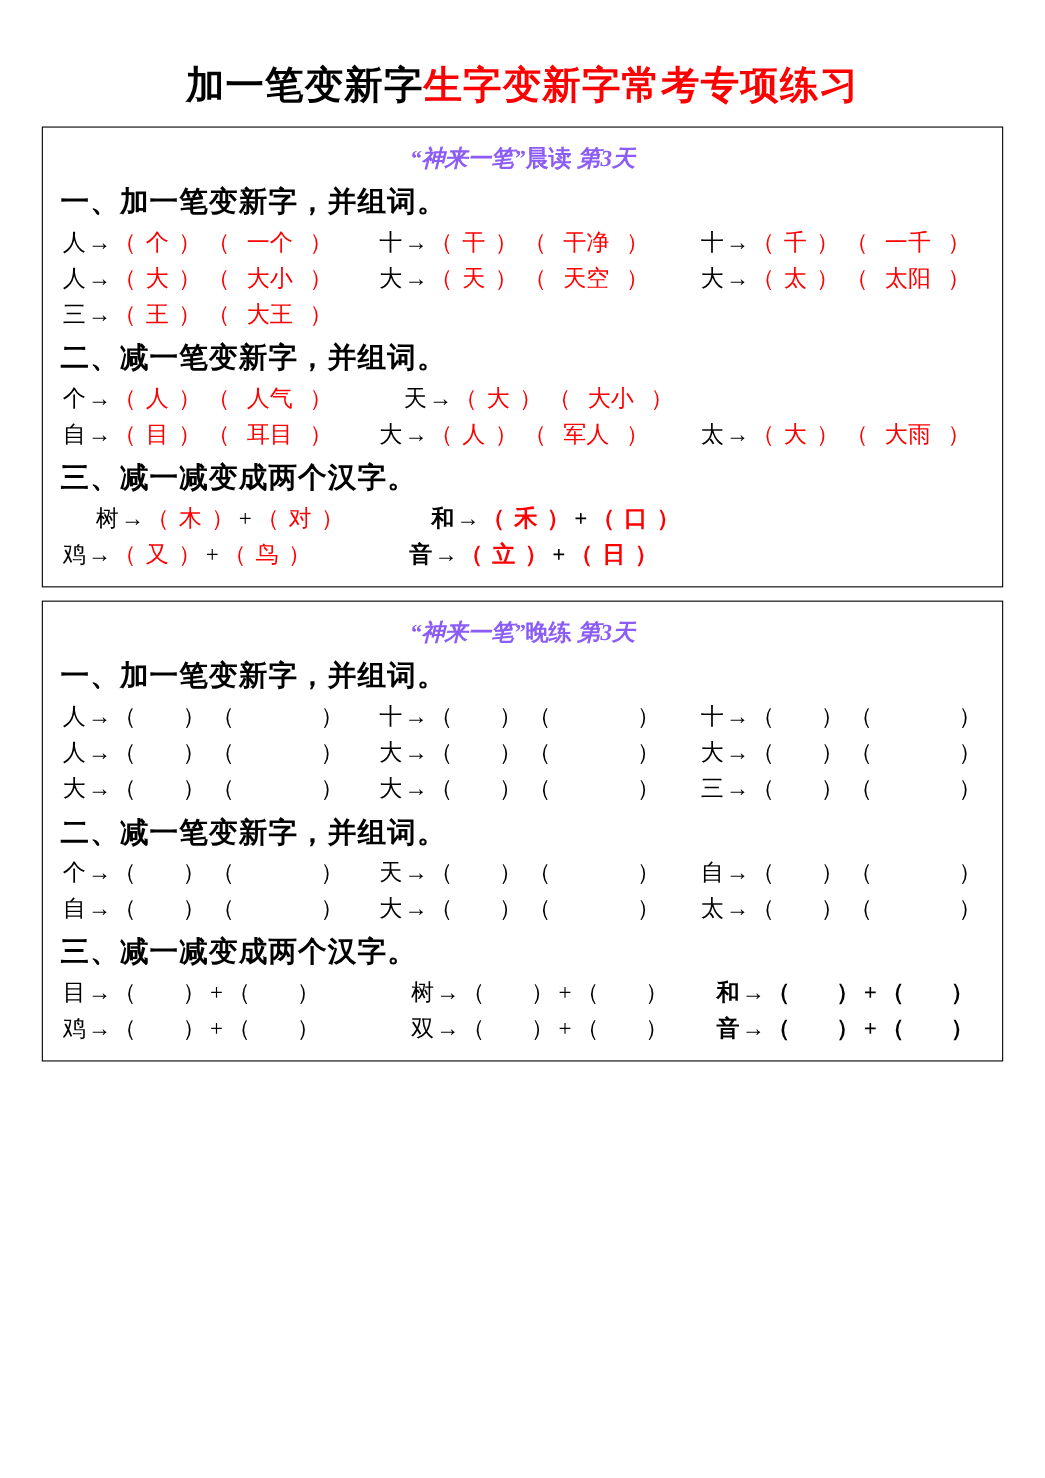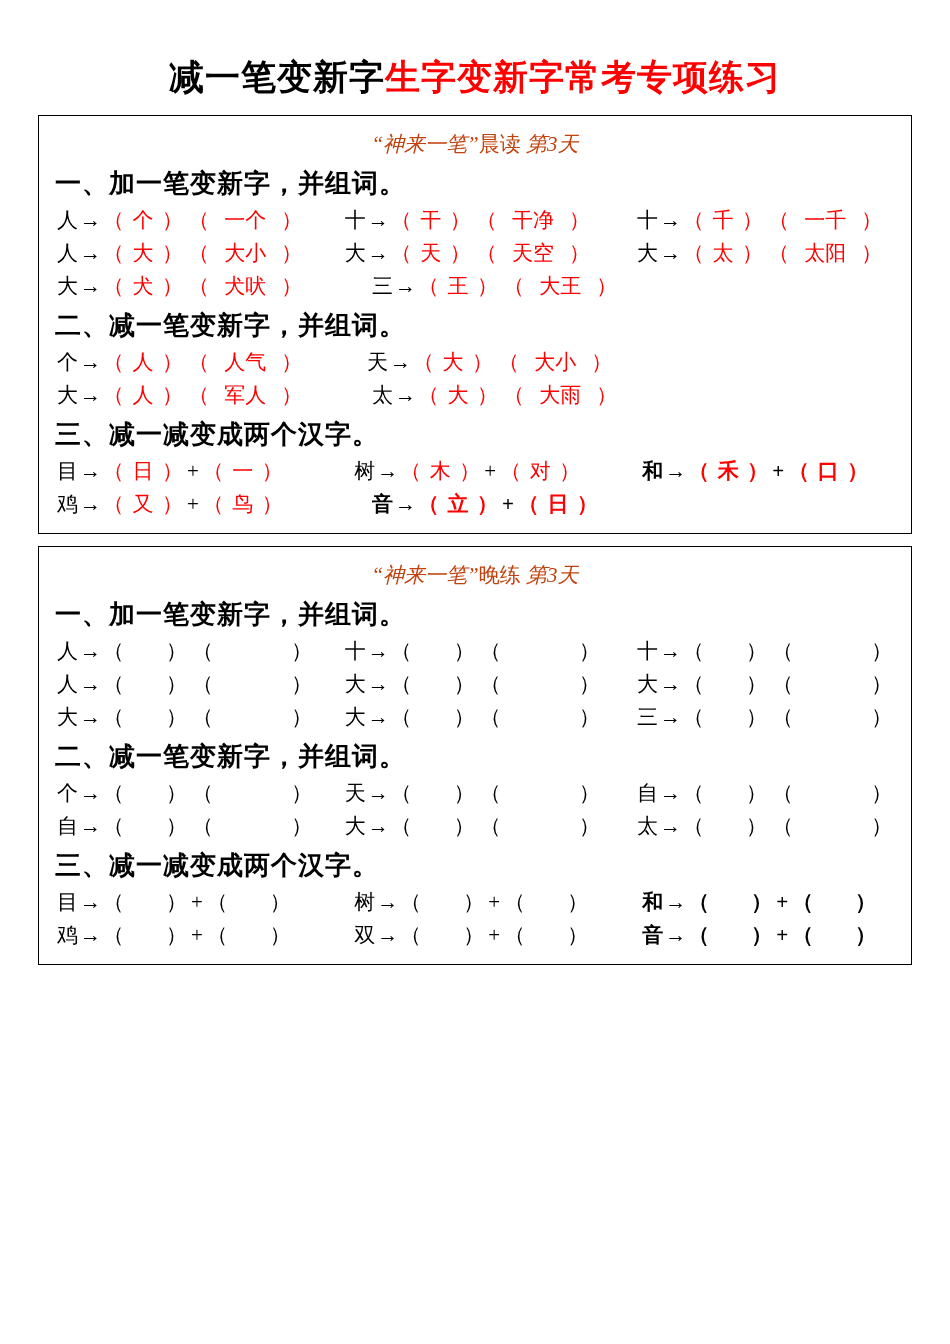--- a/index.html
+++ b/index.html
@@ -35,22 +35,22 @@
   .doc-title .red { color: #ff0000; }
 
   .box {
     border: 1.5px solid #000;
     margin: 0 38px 12px 38px;
     box-sizing: border-box;
     padding: 8px 0 10px 0;
   }
   .section-head {
     text-align: center;
-    color: #c2410c;
-    font-weight: normal;
+    color: #8b5cf6;
+    font-weight: bold;
     font-size: 21px;
     margin: 6px 0 6px 0;
     font-family: "Liberation Serif", serif;
   }
   .section-head .ital {
     font-style: italic;
   }
   .q-head {
     font-size: 26px;
     font-weight: bold;
@@ -69,21 +69,21 @@
     font-size: 21px;
   }
   .cell {
     white-space: nowrap;
   }
   .cell.c1 { width: 310px; }
   .cell.c2 { width: 315px; }
   .cell.c3 { width: 280px; }
 
   .cell.w1 { width: 315px; }
-  .cell.w2 { width: 305px; }
+  .cell.w2 { width: 305px; margin-left: 30px; }
   .cell.w3 { width: 270px; font-weight: bold; }
 
   .src { color: #000; }
   .arrow { color: #000; padding: 0 2px; }
   .plus { color: #000; padding: 0 4px; }
   .ans {
     color: #ff0000;
   }
   .paren { color: #ff0000; }
   .paren-blank { color: #000000; }
@@ -106,58 +106,57 @@
   .grp {
     display: inline-block;
   }
 </style>
 </head>
 <body>
 
 <div class="page">
 
   <div class="doc-title">
-    <span>减一笔变新字</span><span class="red">生字变新字常考专项练习</span>
+    <span>加一笔变新字</span><span class="red">生字变新字常考专项练习</span>
   </div>
 
   <div id="sections-root">
       <div class="box">
         <div class="section-head"><span class="ital">“神来一笔”</span><span>晨读</span> <span class="ital">第3天</span></div>
         <div class="q-head">一、加一笔变新字，并组词。</div>
         <div class="rows">
           <div class="row">
             <div class="cell c1"><span class="src">人</span><span class="arrow">→</span><span class="grp"><span class="paren">（</span><span class="ans ans-inner">个</span><span class="paren">）</span></span>&nbsp;<span class="grp"><span class="paren">（</span><span class="ans ans-inner wide">一个</span><span class="paren">）</span></span></div>
             <div class="cell c2"><span class="src">十</span><span class="arrow">→</span><span class="grp"><span class="paren">（</span><span class="ans ans-inner">干</span><span class="paren">）</span></span>&nbsp;<span class="grp"><span class="paren">（</span><span class="ans ans-inner wide">干净</span><span class="paren">）</span></span></div>
             <div class="cell c3"><span class="src">十</span><span class="arrow">→</span><span class="grp"><span class="paren">（</span><span class="ans ans-inner">千</span><span class="paren">）</span></span>&nbsp;<span class="grp"><span class="paren">（</span><span class="ans ans-inner wide">一千</span><span class="paren">）</span></span></div>
           </div>
           <div class="row">
             <div class="cell c1"><span class="src">人</span><span class="arrow">→</span><span class="grp"><span class="paren">（</span><span class="ans ans-inner">大</span><span class="paren">）</span></span>&nbsp;<span class="grp"><span class="paren">（</span><span class="ans ans-inner wide">大小</span><span class="paren">）</span></span></div>
             <div class="cell c2"><span class="src">大</span><span class="arrow">→</span><span class="grp"><span class="paren">（</span><span class="ans ans-inner">天</span><span class="paren">）</span></span>&nbsp;<span class="grp"><span class="paren">（</span><span class="ans ans-inner wide">天空</span><span class="paren">）</span></span></div>
             <div class="cell c3"><span class="src">大</span><span class="arrow">→</span><span class="grp"><span class="paren">（</span><span class="ans ans-inner">太</span><span class="paren">）</span></span>&nbsp;<span class="grp"><span class="paren">（</span><span class="ans ans-inner wide">太阳</span><span class="paren">）</span></span></div>
           </div>
           <div class="row">
-            <div class="cell c2"><span class="src">大</span><span class="arrow">→</span><span class="grp"><span class="paren">（</span><span class="ans ans-inner">犬</span><span class="paren">）</span></span>&nbsp;<span class="grp"><span class="paren">（</span><span class="ans ans-inner wide">犬吠</span><span class="paren">）</span></span></div>
             <div class="cell c3"><span class="src">三</span><span class="arrow">→</span><span class="grp"><span class="paren">（</span><span class="ans ans-inner">王</span><span class="paren">）</span></span>&nbsp;<span class="grp"><span class="paren">（</span><span class="ans ans-inner wide">大王</span><span class="paren">）</span></span></div>
           </div>
         </div>
         <div class="q-head">二、减一笔变新字，并组词。</div>
         <div class="rows">
           <div class="row">
             <div class="cell c1"><span class="src">个</span><span class="arrow">→</span><span class="grp"><span class="paren">（</span><span class="ans ans-inner">人</span><span class="paren">）</span></span>&nbsp;<span class="grp"><span class="paren">（</span><span class="ans ans-inner wide">人气</span><span class="paren">）</span></span></div>
             <div class="cell c2"><span class="src">天</span><span class="arrow">→</span><span class="grp"><span class="paren">（</span><span class="ans ans-inner">大</span><span class="paren">）</span></span>&nbsp;<span class="grp"><span class="paren">（</span><span class="ans ans-inner wide">大小</span><span class="paren">）</span></span></div>
           </div>
           <div class="row">
+            <div class="cell c1"><span class="src">自</span><span class="arrow">→</span><span class="grp"><span class="paren">（</span><span class="ans ans-inner">目</span><span class="paren">）</span></span>&nbsp;<span class="grp"><span class="paren">（</span><span class="ans ans-inner wide">耳目</span><span class="paren">）</span></span></div>
             <div class="cell c2"><span class="src">大</span><span class="arrow">→</span><span class="grp"><span class="paren">（</span><span class="ans ans-inner">人</span><span class="paren">）</span></span>&nbsp;<span class="grp"><span class="paren">（</span><span class="ans ans-inner wide">军人</span><span class="paren">）</span></span></div>
             <div class="cell c3"><span class="src">太</span><span class="arrow">→</span><span class="grp"><span class="paren">（</span><span class="ans ans-inner">大</span><span class="paren">）</span></span>&nbsp;<span class="grp"><span class="paren">（</span><span class="ans ans-inner wide">大雨</span><span class="paren">）</span></span></div>
           </div>
         </div>
         <div class="q-head">三、减一减变成两个汉字。</div>
         <div class="rows">
           <div class="row">
-            <div class="cell w1"><span class="src">目</span><span class="arrow">→</span><span class="grp"><span class="paren">（</span><span class="ans ans-inner">日</span><span class="paren">）</span></span><span class="plus">+</span><span class="grp"><span class="paren">（</span><span class="ans ans-inner">一</span><span class="paren">）</span></span></div>
             <div class="cell w2"><span class="src">树</span><span class="arrow">→</span><span class="grp"><span class="paren">（</span><span class="ans ans-inner">木</span><span class="paren">）</span></span><span class="plus">+</span><span class="grp"><span class="paren">（</span><span class="ans ans-inner">对</span><span class="paren">）</span></span></div>
             <div class="cell w3"><span class="src">和</span><span class="arrow">→</span><span class="grp"><span class="paren">（</span><span class="ans ans-inner">禾</span><span class="paren">）</span></span><span class="plus">+</span><span class="grp"><span class="paren">（</span><span class="ans ans-inner">口</span><span class="paren">）</span></span></div>
           </div>
           <div class="row">
             <div class="cell w1"><span class="src">鸡</span><span class="arrow">→</span><span class="grp"><span class="paren">（</span><span class="ans ans-inner">又</span><span class="paren">）</span></span><span class="plus">+</span><span class="grp"><span class="paren">（</span><span class="ans ans-inner">鸟</span><span class="paren">）</span></span></div>
             <div class="cell w3"><span class="src">音</span><span class="arrow">→</span><span class="grp"><span class="paren">（</span><span class="ans ans-inner">立</span><span class="paren">）</span></span><span class="plus">+</span><span class="grp"><span class="paren">（</span><span class="ans ans-inner">日</span><span class="paren">）</span></span></div>
           </div>
         </div>
       </div>
       <div class="box">

